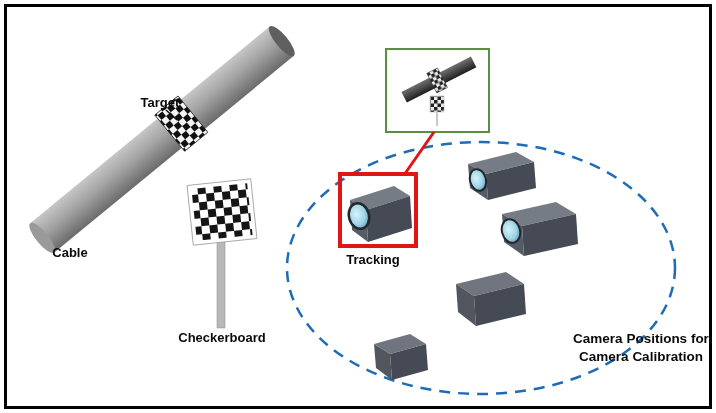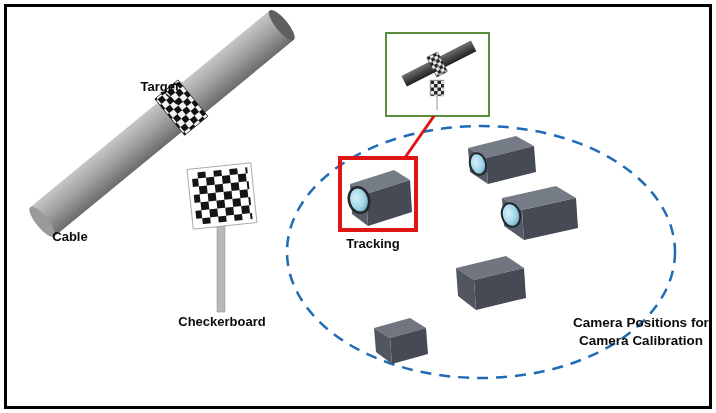--- a/index.html
+++ b/index.html
@@ -1,21 +1,21 @@
 <!DOCTYPE html>
 <html><head>
 <meta charset="utf-8">
 <style>
   html,body{margin:0;padding:0;}
   body{
     width:716px;height:413px;position:relative;overflow:hidden;
     background:#ffffff;
     font-family:"Liberation Sans",sans-serif;
   }
-  .stage{position:absolute;inset:0;}
+  .stage{position:absolute;inset:0;margin-top:16px;}
   .stage svg{position:absolute;left:0;top:0;}
   .frame{
     position:absolute;inset:4px;border:3px solid #000;
     box-sizing:border-box;pointer-events:none;
   }
   .lbl{font-family:"Liberation Sans",sans-serif;font-weight:bold;font-size:13px;fill:#0a0a0a;}
   .cap{font-family:"Liberation Sans",sans-serif;font-weight:bold;font-size:13.5px;fill:#0a0a0a;}
 </style>
 </head>
 <body>

